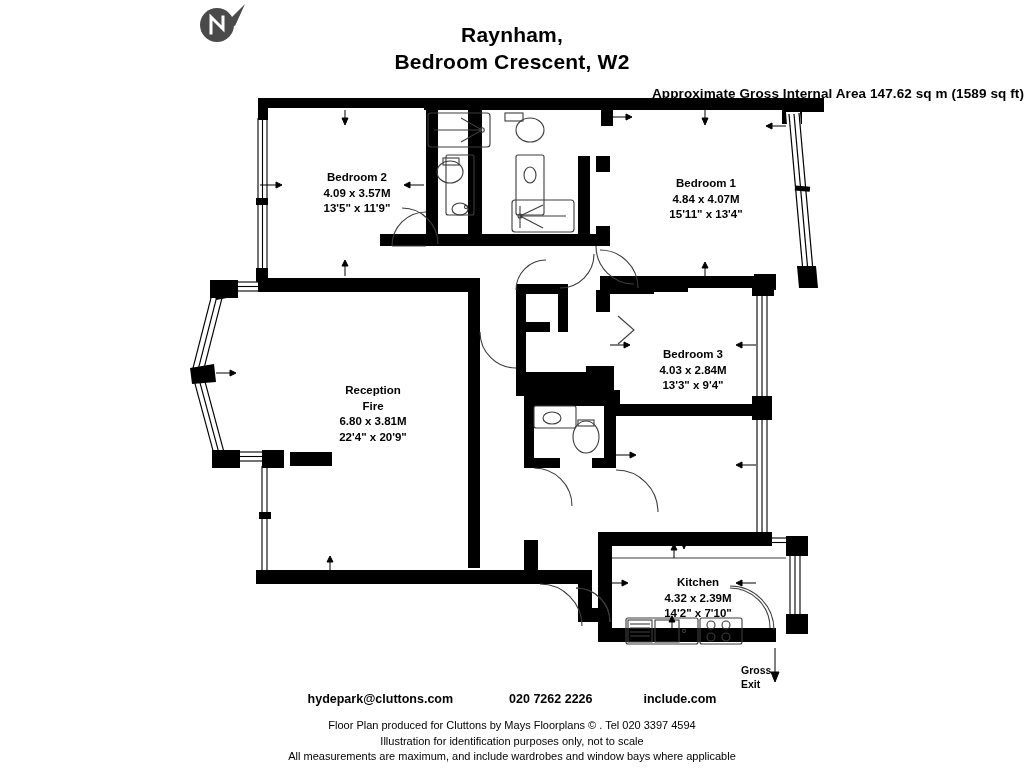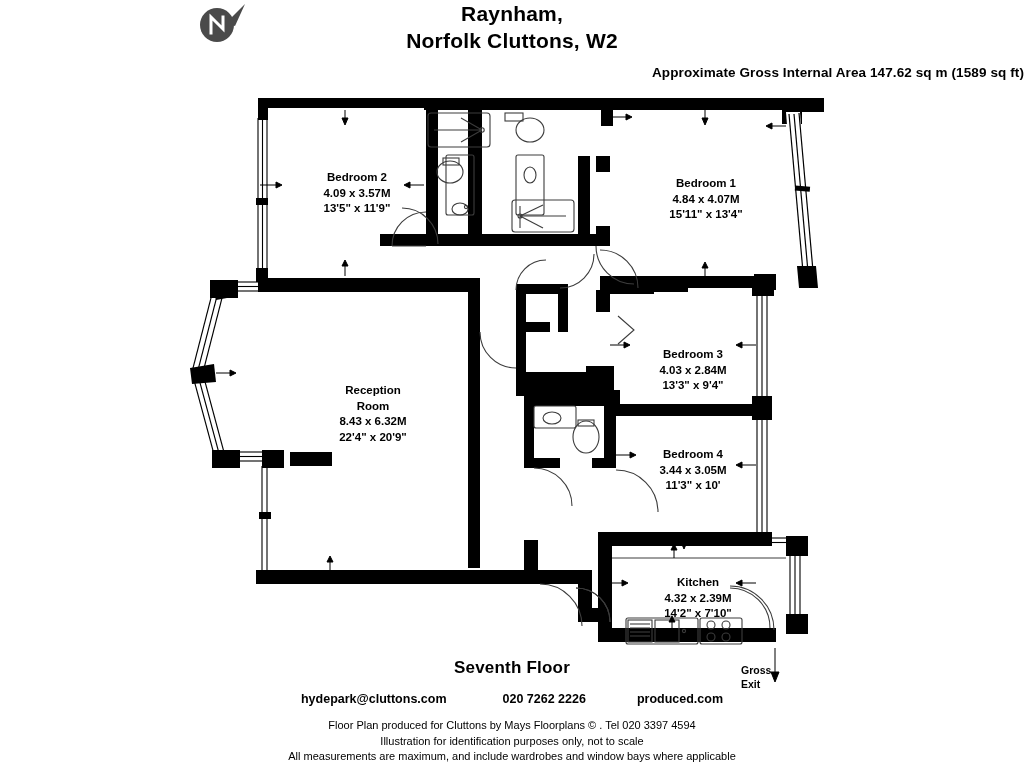--- a/index.html
+++ b/index.html
@@ -30,21 +30,21 @@
     top: 0;
     width: 1024px;
     text-align: center;
   }
   .title-line {
     font-size: 21px;
     font-weight: bold;
     letter-spacing: 0.2px;
     line-height: 27px;
   }
-  .title-1 { margin-top: 0; }
+  .title-1 { margin-top: 21px; }
   .subtitle {
     font-size: 13.5px;
     font-weight: bold;
     margin-top: 11px;
     letter-spacing: 0.1px;
     text-align: right;
   }
 
   
   .compass {
@@ -132,21 +132,21 @@
   }
   .disclaimer div { display: block; }
 </style>
 </head>
 <body>
 
 <div id="page">
 
   <div class="header">
     <div class="title-line title-1">Raynham,</div>
-    <div class="title-line title-2">Norfolk Cluttons,  W2</div>
+    <div class="title-line title-2">Bedroom Crescent,  W2</div>
     <div class="subtitle">Approximate Gross Internal Area  147.62 sq m  (1589 sq ft)</div>
   </div>
 
   <div class="compass">
     <svg width="54" height="48" viewBox="0 0 54 48">
       <polygon points="30,21 49,2 39,24" fill="#4a4a4a"></polygon>
       <circle cx="21" cy="23" r="17" fill="#4a4a4a"></circle>
       <path d="M15 31 L15 15 L27 27 L27 15" stroke="#ffffff" stroke-width="3" fill="none" stroke-linecap="square" stroke-linejoin="miter"></path>
     </svg>
   </div>
@@ -463,52 +463,46 @@
     <span class="rl-m">4.84 x 4.07M</span>
     <span class="rl-ft">15'11" x 13'4"</span>
   </div>
 
   <div class="room-label" id="label-bedroom3">
     <span class="rl-name">Bedroom 3</span>
     <span class="rl-m">4.03 x 2.84M</span>
     <span class="rl-ft">13'3" x 9'4"</span>
   </div>
 
-  <div class="room-label" id="label-bedroom4">
-    <span class="rl-name">Bedroom 4</span>
-    <span class="rl-m">3.44 x 3.05M</span>
-    <span class="rl-ft">11'3" x 10'</span>
-  </div>
 
   <div class="room-label" id="label-reception">
     <span class="rl-name">Reception</span>
-    <span class="rl-name2">Room</span>
-    <span class="rl-m">8.43 x 6.32M</span>
+    <span class="rl-name2">Fire</span>
+    <span class="rl-m">6.80 x 3.81M</span>
     <span class="rl-ft">22'4" x 20'9"</span>
   </div>
 
   <div class="room-label" id="label-kitchen">
     <span class="rl-name">Kitchen</span>
     <span class="rl-m">4.32 x 2.39M</span>
     <span class="rl-ft">14'2" x 7'10"</span>
   </div>
 
   <div class="fire-exit">
     <div>Gross</div>
     <div>Exit</div>
   </div>
 
-  <div class="floor-name">Seventh Floor</div>
 
   <div class="contact-row">
     <span>hydepark@cluttons.com</span>
     <span class="contact-gap1"></span>
     <span>020 7262 2226</span>
     <span class="contact-gap2"></span>
-    <span>produced.com</span>
+    <span>include.com</span>
   </div>
 
   <div class="disclaimer">
     <div>Floor Plan produced for Cluttons by Mays Floorplans  © . Tel 020 3397 4594</div>
     <div>Illustration for identification purposes only, not to scale</div>
     <div>All measurements are maximum, and include wardrobes and window bays where applicable</div>
   </div>
 
 </div>
 

